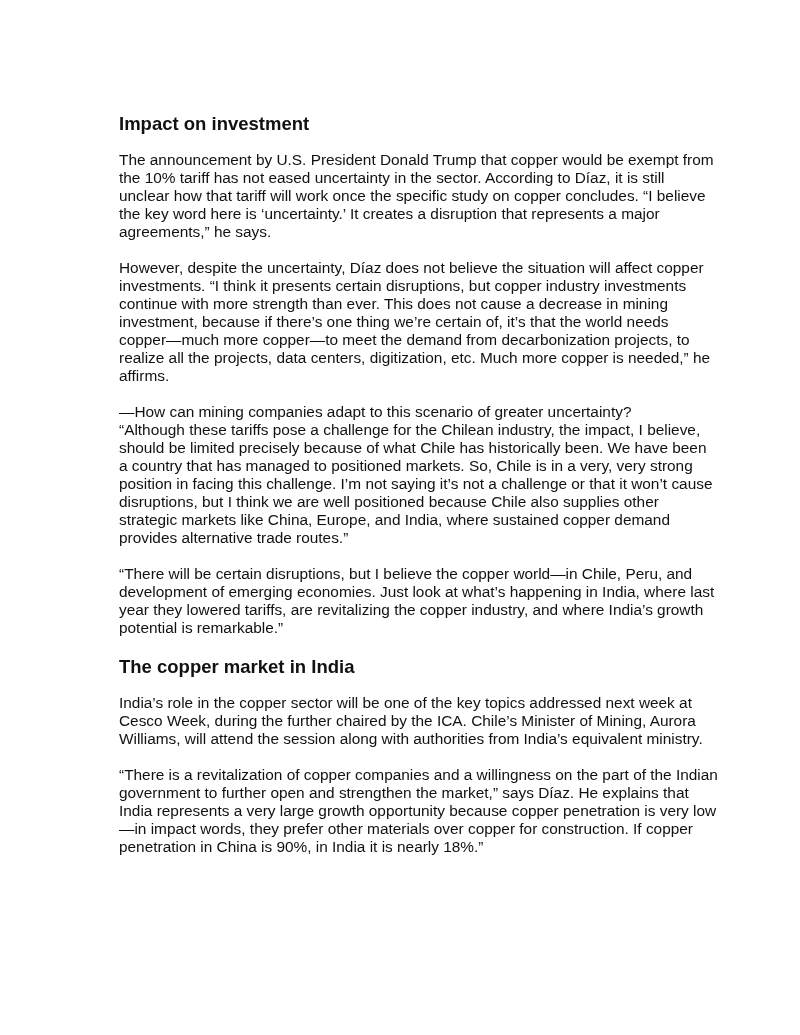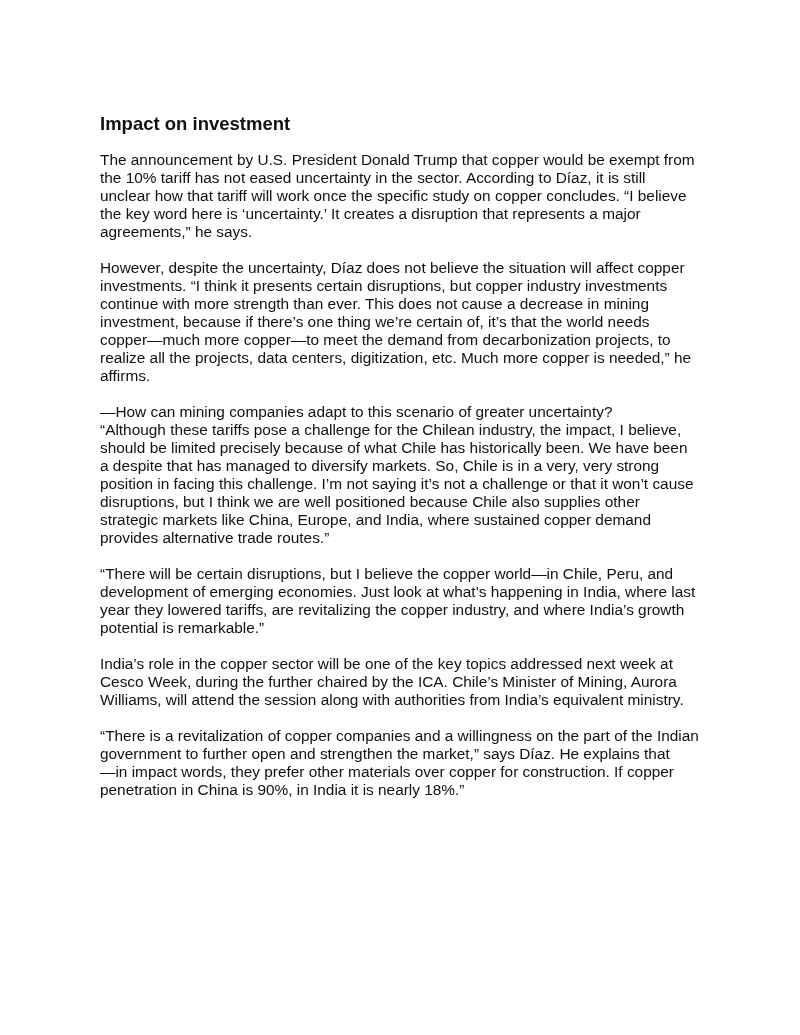--- a/index.html
+++ b/index.html
@@ -1,18 +1,18 @@
 <!DOCTYPE html>
 <html><head>
 <meta charset="utf-8">
 <style>
   html, body { margin: 0; padding: 0; background: #ffffff; }
   body { width: 800px; height: 1035px; position: relative; overflow: hidden; }
   .page {
-    position: absolute; left: 100px; top: 112px; width: 640px;
+    position: absolute; left: 119px; top: 112px; width: 640px;
     font-family: "Liberation Sans", sans-serif; color: #111111;
     font-size: 15.4px; line-height: 18px;
   }
   .h2 {
     font-family: "Liberation Sans", sans-serif; font-weight: bold;
     font-size: 18.5px; line-height: 24px; margin: 0; color: #111;
   }
   .h2.first { margin-bottom: 15px; }
   .h2.second { margin-top: 14px; margin-bottom: 15px; }
   .para { margin: 0 0 18px 0; }
@@ -41,42 +41,44 @@
     <span class="ln">investment, because if there’s one thing we’re certain of, it’s that the world needs</span>
     <span class="ln">copper—much more copper—to meet the demand from decarbonization projects, to</span>
     <span class="ln">realize all the projects, data centers, digitization, etc. Much more copper is needed,” he</span>
     <span class="ln">affirms.</span>
   </div>
 
   <div class="para">
     <span class="ln q">—How can mining companies adapt to this scenario of greater uncertainty?</span>
     <span class="ln">“Although these tariffs pose a challenge for the Chilean industry, the impact, I believe,</span>
     <span class="ln">should be limited precisely because of what Chile has historically been. We have been</span>
-    <span class="ln">a despite that has managed to diversify markets. So, Chile is in a very, very strong</span>
+    <span class="ln">a country that has managed to positioned markets. So, Chile is in a very, very strong</span>
     <span class="ln">position in facing this challenge. I’m not saying it’s not a challenge or that it won’t cause</span>
     <span class="ln">disruptions, but I think we are well positioned because Chile also supplies other</span>
     <span class="ln">strategic markets like China, Europe, and India, where sustained copper demand</span>
     <span class="ln">provides alternative trade routes.”</span>
   </div>
 
   <div class="para">
     <span class="ln">“There will be certain disruptions, but I believe the copper world—in Chile, Peru, and</span>
     <span class="ln">development of emerging economies. Just look at what’s happening in India, where last</span>
     <span class="ln">year they lowered tariffs, are revitalizing the copper industry, and where India’s growth</span>
     <span class="ln">potential is remarkable.”</span>
   </div>
 
+  <h2 class="h2 second">The copper market in India</h2>
 
   <div class="para">
     <span class="ln">India’s role in the copper sector will be one of the key topics addressed next week at</span>
     <span class="ln">Cesco Week, during the further chaired by the ICA. Chile’s Minister of Mining, Aurora</span>
     <span class="ln">Williams, will attend the session along with authorities from India’s equivalent ministry.</span>
   </div>
 
   <div class="para">
     <span class="ln">“There is a revitalization of copper companies and a willingness on the part of the Indian</span>
     <span class="ln">government to further open and strengthen the market,” says Díaz. He explains that</span>
+    <span class="ln">India represents a very large growth opportunity because copper penetration is very low</span>
     <span class="ln">—in impact words, they prefer other materials over copper for construction. If copper</span>
     <span class="ln">penetration in China is 90%, in India it is nearly 18%.”</span>
   </div>
 
 
 </div>
 
 </body></html>

